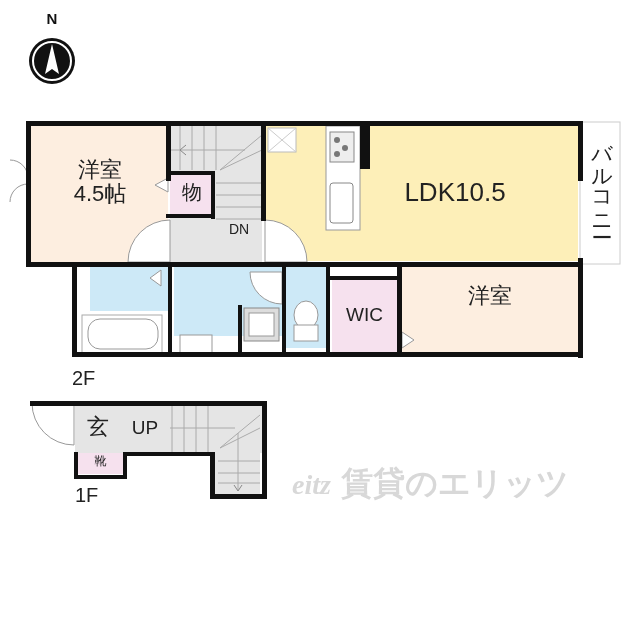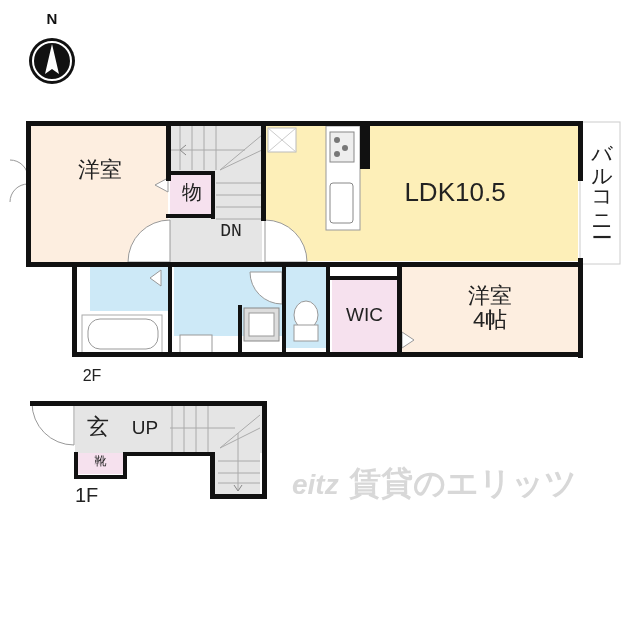--- a/index.html
+++ b/index.html
@@ -101,31 +101,31 @@
   <div class="wall" style="left:72px;top:352px;width:511px;height:5px;"></div>
   <div class="wall" style="left:168px;top:262px;width:4px;height:95px;"></div>
   <div class="wall" style="left:282px;top:262px;width:4px;height:95px;"></div>
   <div class="wall" style="left:326px;top:262px;width:4px;height:95px;"></div>
   <div class="wall" style="left:326px;top:276px;width:75px;height:4px;"></div>
   <div class="wall" style="left:397px;top:262px;width:5px;height:95px;"></div>
   <div class="wall" style="left:238px;top:305px;width:4px;height:50px;"></div>
 
   <div class="room-label" style="left:45px;top:158px;width:110px;font-size:22px;">
     <div>洋室</div>
+    <div>4.5帖</div>
   </div>
   <div class="room-label" style="left:172px;top:181px;width:40px;font-size:20px;">物</div>
-  <div class="room-label" style="left:208px;top:222px;width:46px;font-size:18px;font-family:Liberation Mono, monospace;">DN</div>
+  <div class="room-label" style="left:216px;top:222px;width:46px;font-size:14px;">DN</div>
   <div class="room-label" style="left:380px;top:178px;width:150px;font-size:26px;">LDK10.5</div>
   <div class="room-label" style="left:588px;top:130px;width:26px;font-size:21px;writing-mode:vertical-rl;">バルコニー</div>
   <div class="room-label" style="left:332px;top:305px;width:65px;font-size:19px;">WIC</div>
   <div class="room-label" style="left:430px;top:284px;width:120px;font-size:22px;">
     <div>洋室</div>
-    <div>4帖</div>
   </div>
-  <div class="room-label" style="left:72px;top:367px;width:40px;text-align:center;font-size:16px;">2F</div>
+  <div class="room-label" style="left:72px;top:367px;width:40px;text-align:left;font-size:20px;">2F</div>
 </div>
 
 <div>
   <div class="abs" style="left:75px;top:405px;width:188px;height:48px;background:#e5e5e5;"></div>
   <div class="abs" style="left:215px;top:453px;width:45px;height:42px;background:#e5e5e5;"></div>
   <div class="abs" style="left:78px;top:453px;width:45px;height:21px;background:#f6e1ee;"></div>
   <svg width="300" height="120" style="left:20px;top:395px;">
     <path d="M12,8 A42,42 0 0 0 54,50 L54,8 Z" fill="#fff" stroke="#999"></path>
     <g stroke="#aaa">
       <line x1="152" y1="10" x2="152" y2="58"></line>
@@ -151,15 +151,15 @@
   <div class="wall" style="left:74px;top:475px;width:53px;height:4px;"></div>
   <div class="wall" style="left:123px;top:452px;width:4px;height:27px;"></div>
 
   <div class="room-label" style="left:78px;top:415px;width:40px;font-size:22px;">玄</div>
   <div class="room-label" style="left:78px;top:455px;width:45px;font-size:12px;">靴</div>
   <div class="room-label" style="left:125px;top:418px;width:40px;font-size:19px;">UP</div>
   <div class="room-label" style="left:75px;top:484px;width:40px;text-align:left;font-size:20px;">1F</div>
 </div>
 
 <div class="abs" style="left:292px;top:462px;width:290px;height:40px;color:#d8d8d8;font-weight:bold;">
-  <span style="font-size:28px;font-style:italic;">eitz</span>
+  <span style="font-size:28px;font-style:italic;font-family:Liberation Serif, serif;">eitz</span>
   <span style="font-size:32px;margin-left:6px;">賃貸のエリッツ</span>
 </div>
 
 </body></html>

